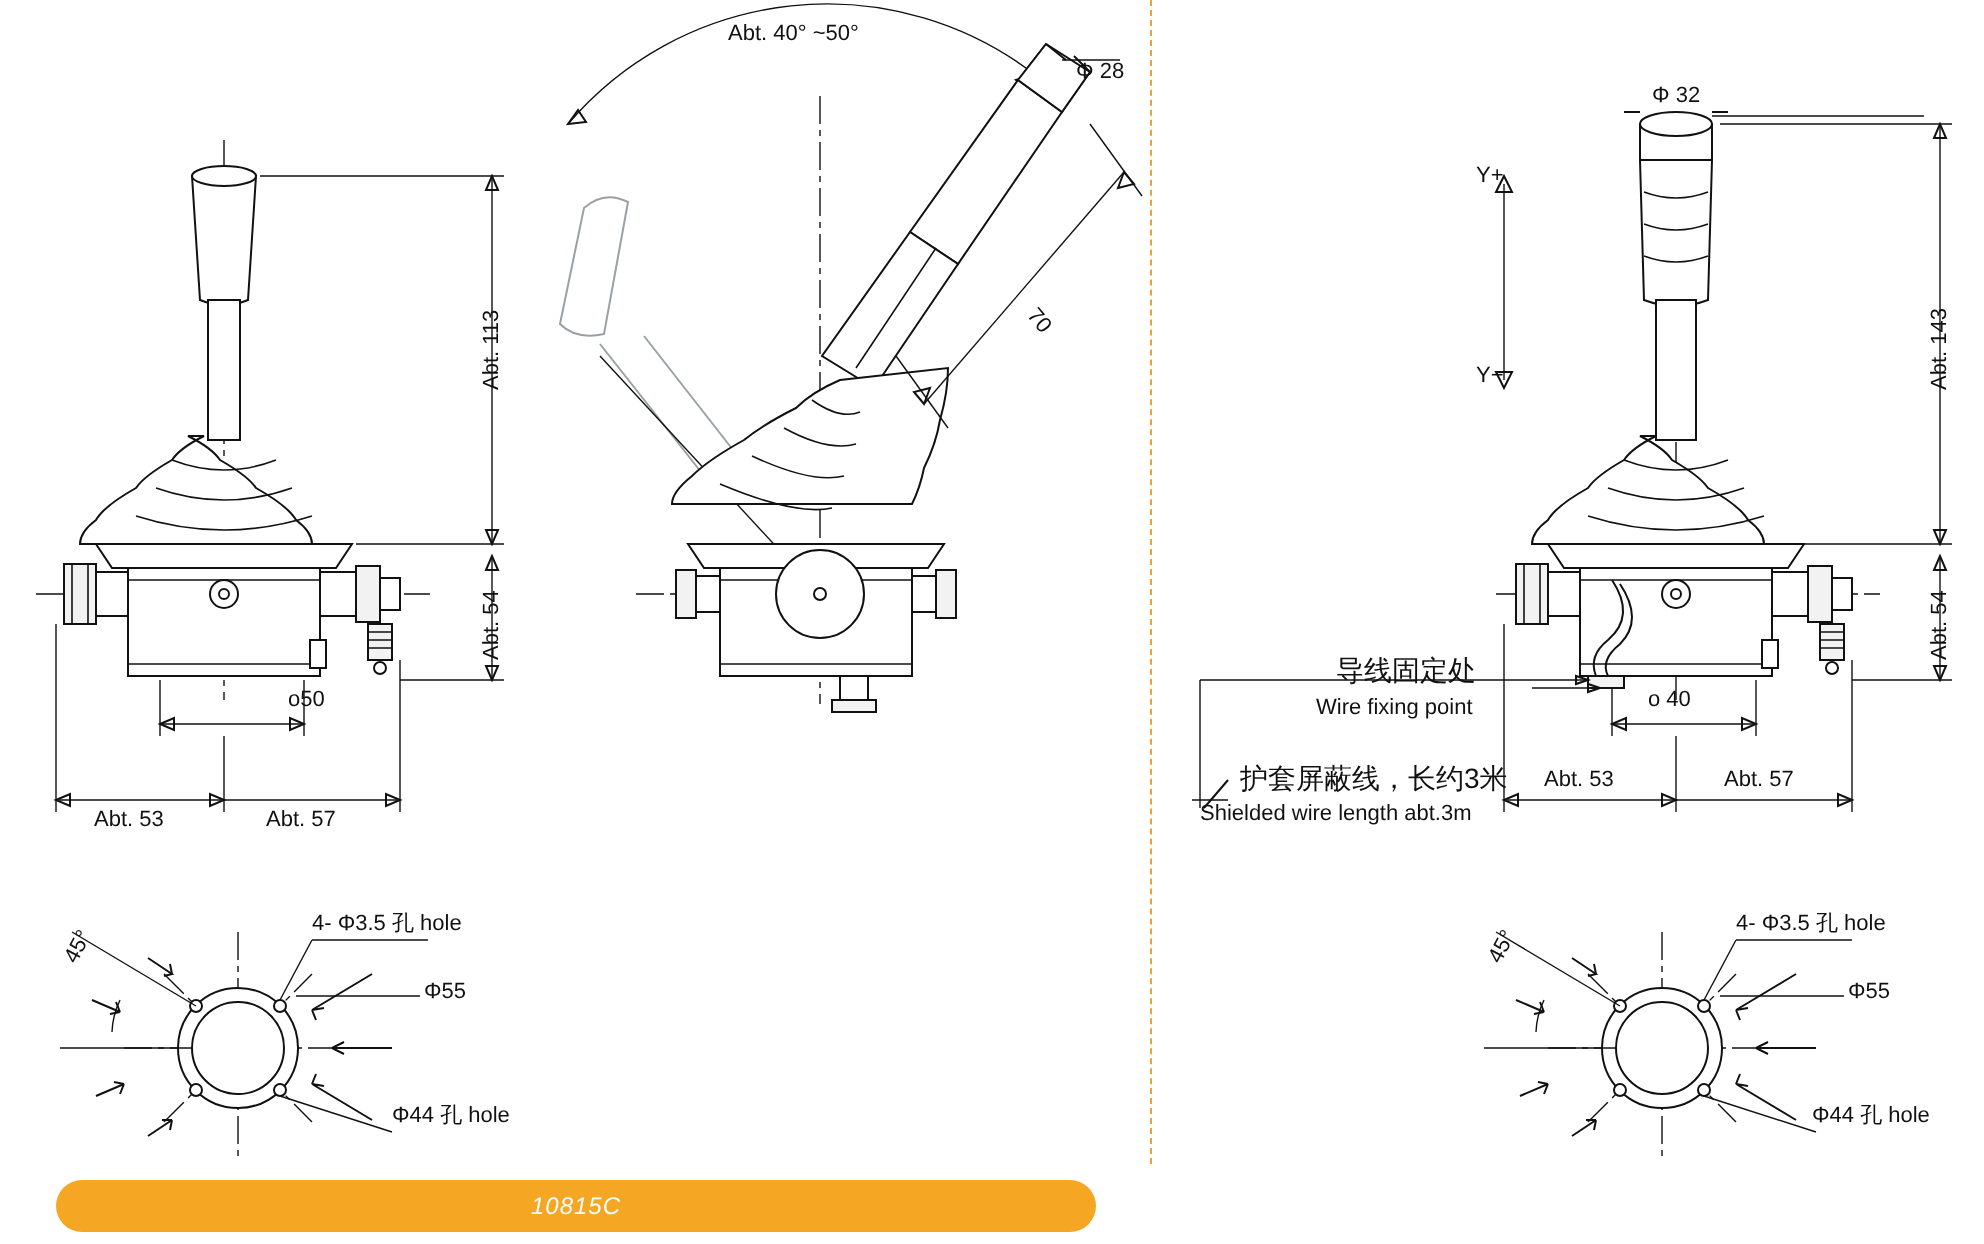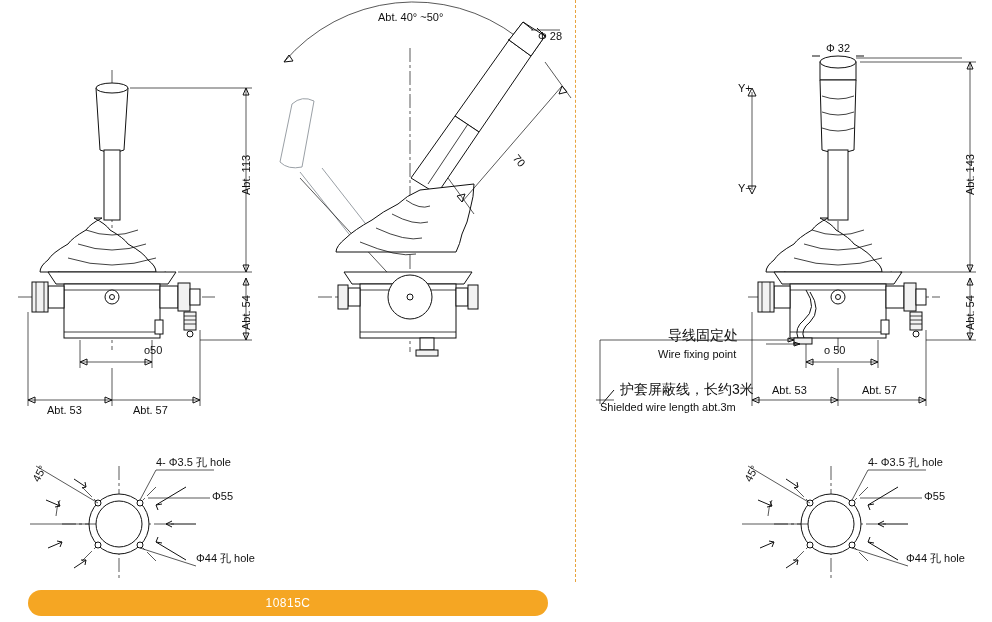--- a/index.html
+++ b/index.html
@@ -17,20 +17,21 @@
     border-left:1px dashed #e8a33d;
   }
   .label{position:absolute;white-space:nowrap;font-size:11px;line-height:1.15;color:#111;}
   .label.cn{font-size:14px;}
   .rot90{transform:rotate(-90deg);transform-origin:left top;}
   .cap{
     position:absolute;height:26px;border-radius:13px;
     background:#f5a623;color:#fff;font-size:12px;
     display:flex;align-items:center;justify-content:center;
     letter-spacing:.5px;
+    font-style:italic;
   }
   svg{position:absolute;left:0;top:0;overflow:visible;}
   .ln{stroke:#111;stroke-width:1;fill:none;}
   .thin{stroke:#111;stroke-width:.8;fill:none;}
   .dim{stroke:#111;stroke-width:.7;fill:none;}
   .ctr{stroke:#111;stroke-width:.7;fill:none;stroke-dasharray:14 3 3 3;}
   .ghost{stroke:#9aa0a6;stroke-width:1;fill:none;}
   .fillw{fill:#fff;stroke:#111;stroke-width:1;}
   .filll{fill:#f2f2f2;stroke:#111;stroke-width:1;}
 </style>
@@ -169,21 +170,21 @@
     <line class="dim" x1="531" y1="30" x2="560" y2="30"></line>
     <path class="ln" d="M523,22 l10,8 M545,36 l-8,-8"></path>
 
     <line class="dim" x1="545" y1="62" x2="571" y2="98"></line>
     <line class="dim" x1="448" y1="178" x2="474" y2="214"></line>
     <line class="dim" x1="562" y1="86" x2="462" y2="202"></line>
     <path class="ln" d="M562,86 l-3,8 l8,-2 z"></path>
     <path class="ln" d="M462,202 l3,-8 l-8,2 z"></path>
   </svg>
 
-  <div class="label" style="left:378px;top:11px;">Abt. 40°  ~50°</div>
+  <div class="label" style="left:364px;top:11px;">Abt. 40°  ~50°</div>
   <div class="label" style="left:538px;top:30px;">Φ 28</div>
   <div class="label" style="left:520px;top:152px;transform:rotate(50deg);transform-origin:left top;">70</div>
 
   <svg width="992" height="622">
 
     <line class="ctr" x1="838" y1="60" x2="838" y2="350"></line>
     <line class="ctr" x1="748" y1="297" x2="940" y2="297"></line>
 
     <rect class="fillw" x="820" y="62" width="36" height="18"></rect>
     <ellipse class="fillw" cx="838" cy="62" rx="18" ry="6"></ellipse>
@@ -266,21 +267,21 @@
     <line class="dim" x1="600" y1="404" x2="600" y2="340"></line>
     <line class="dim" x1="600" y1="340" x2="794" y2="340"></line>
     <path class="ln" d="M794,340 l-6,-2 l0,4 z"></path>
   </svg>
 
   <div class="label" style="left:738px;top:82px;">Y+</div>
   <div class="label" style="left:738px;top:182px;">Y−</div>
   <div class="label" style="left:826px;top:42px;">Φ 32</div>
   <div class="label rot90" style="left:964px;top:195px;">Abt. 143</div>
   <div class="label rot90" style="left:964px;top:330px;">Abt. 54</div>
-  <div class="label" style="left:824px;top:344px;">o 50</div>
+  <div class="label" style="left:824px;top:344px;">o 40</div>
   <div class="label" style="left:772px;top:384px;">Abt. 53</div>
   <div class="label" style="left:862px;top:384px;">Abt. 57</div>
   <div class="label cn" style="left:668px;top:327px;">导线固定处</div>
   <div class="label" style="left:658px;top:348px;">Wire fixing point</div>
   <div class="label cn" style="left:620px;top:381px;">护套屏蔽线，长约3米</div>
   <div class="label" style="left:600px;top:401px;">Shielded wire length abt.3m</div>
 
   <svg width="992" height="622">
 
     <line class="ctr" x1="62" y1="524" x2="176" y2="524"></line>

